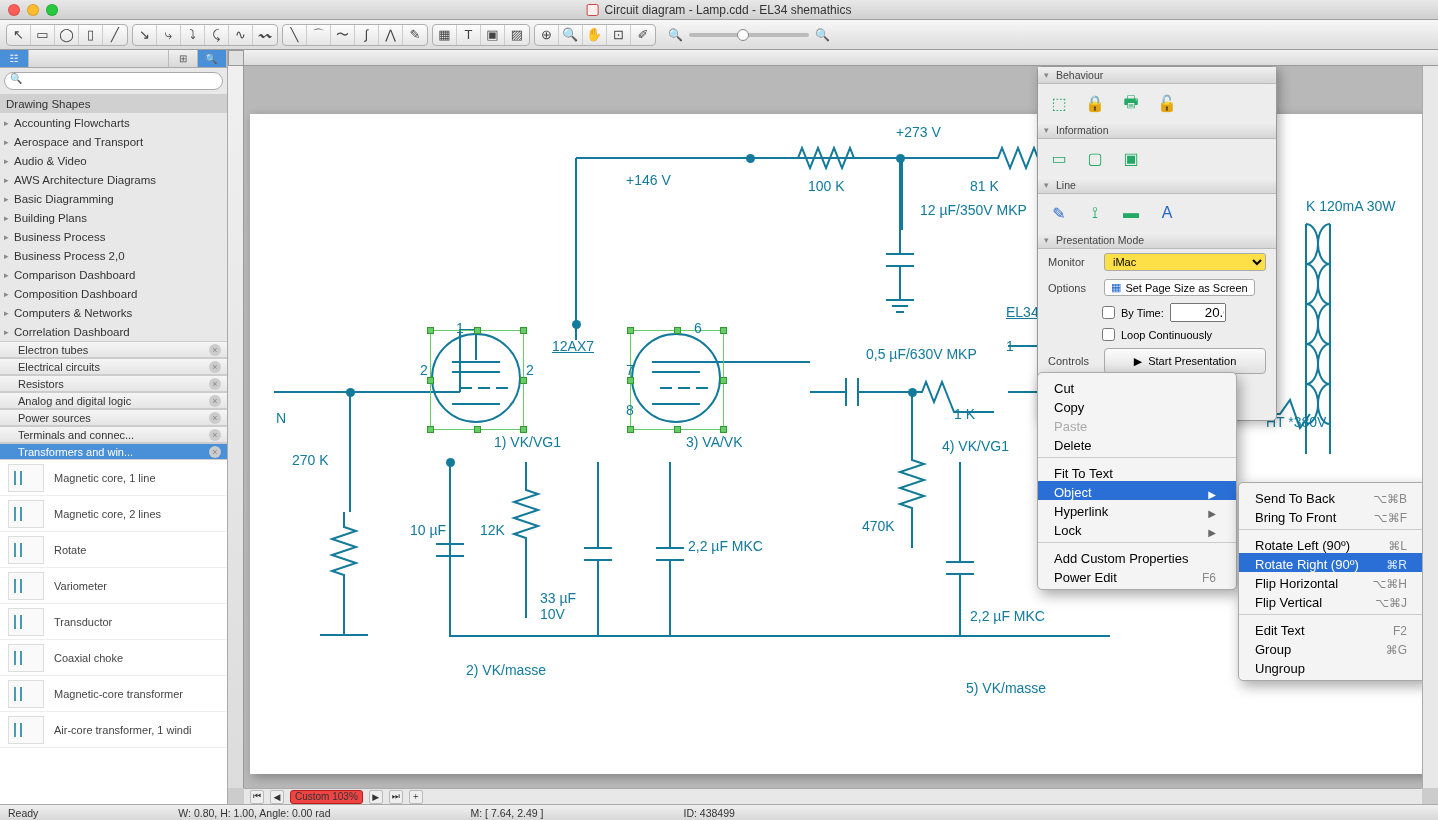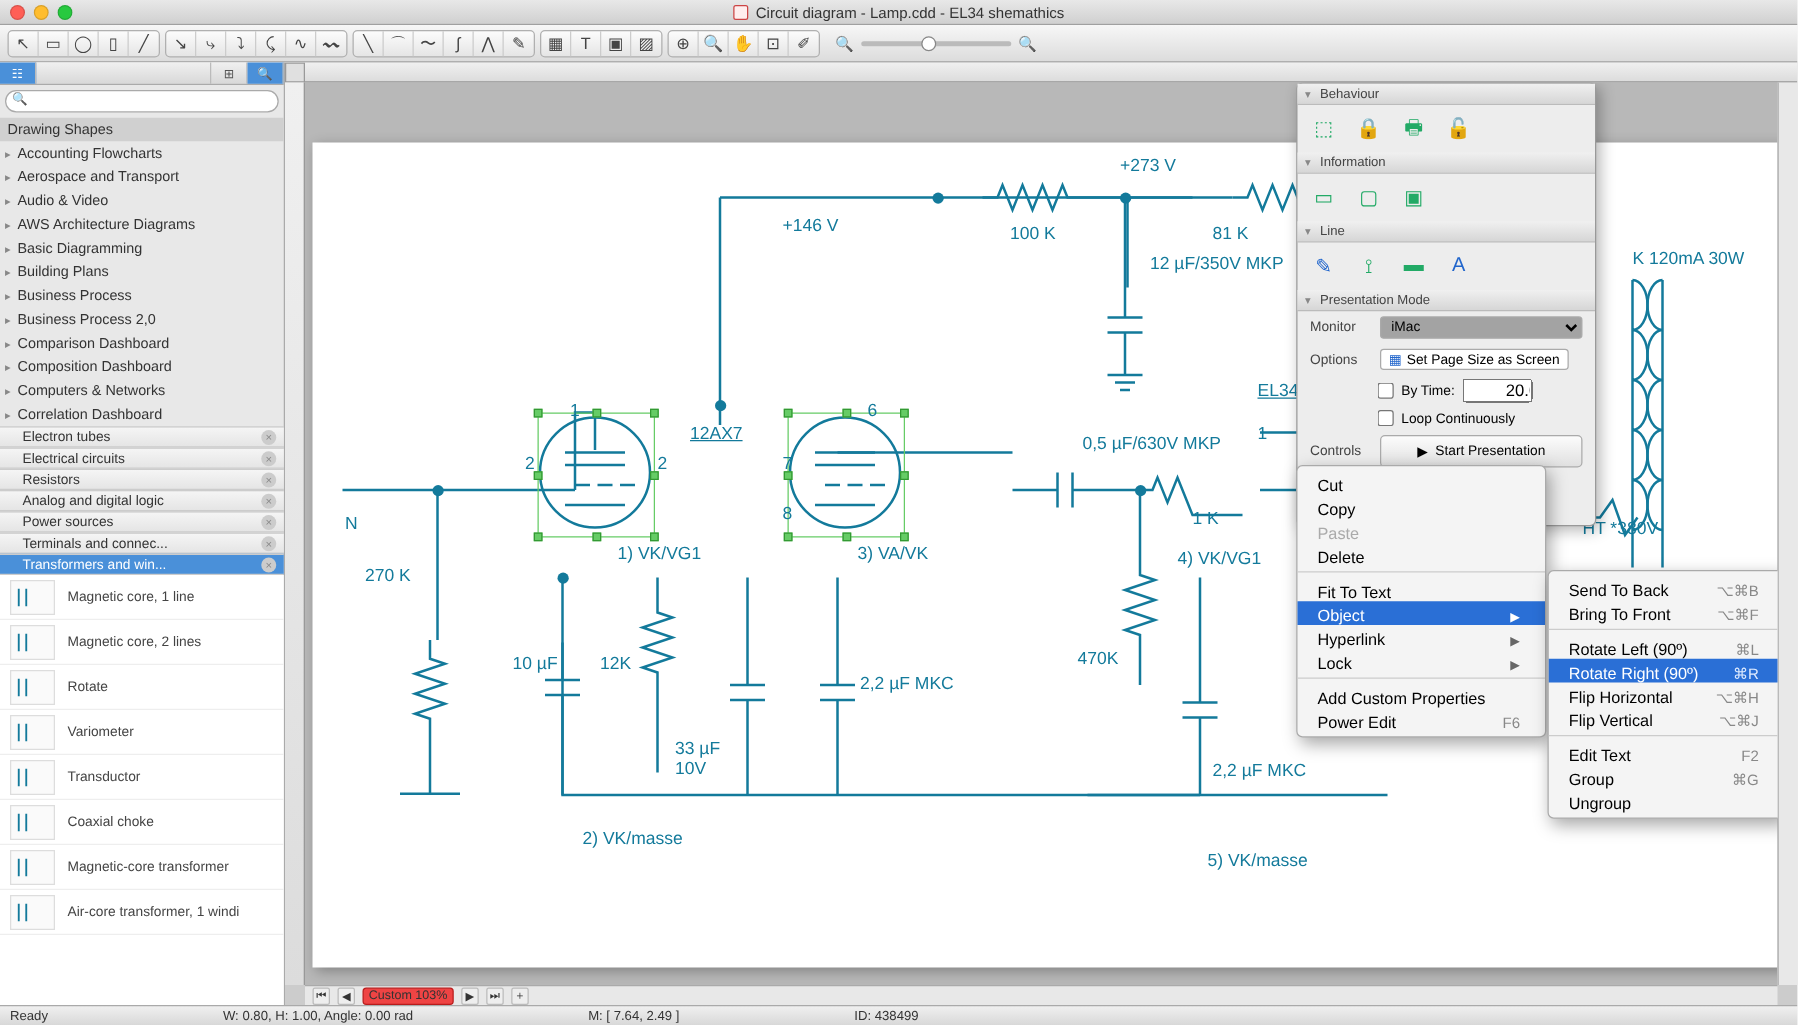--- a/index.html
+++ b/index.html
@@ -66,21 +66,21 @@
 
 
 .inspector{position:absolute;right:145px;top:0;width:240px;background:#ededed;border:1px solid #999;box-shadow:3px 3px 12px rgba(0,0,0,0.3);border-radius:5px;z-index:5}
 .insp-sec-h{height:17px;background:linear-gradient(#f0f0f0,#d6d6d6);border-bottom:1px solid #bbb;display:flex;align-items:center;padding:0 8px 0 18px;font-size:10.5px;color:#444;position:relative}
 .insp-sec-h::before{content:"▾";position:absolute;left:6px;color:#888;font-size:9px}
 .insp-body{padding:6px 10px;display:flex;gap:10px;align-items:center}
 .insp-body.icons{gap:14px;padding:8px 10px}
 .insp-ico{width:22px;height:22px;display:flex;align-items:center;justify-content:center;font-size:16px;color:#2a6}
 .insp-row{display:flex;align-items:center;gap:8px;padding:4px 10px;font-size:11px}
 .insp-row label{width:48px;color:#444}
-.insp-row select,.insp-row input[type=text]{flex:1;border:1px solid #aaa;border-radius:3px;height:18px;font-size:11px;padding:0 4px;background:#a3a3a3}
+.insp-row select,.insp-row input[type=text]{flex:1;border:1px solid #aaa;border-radius:3px;height:18px;font-size:11px;padding:0 4px;background:#fde047}
 .insp-chk{display:flex;align-items:center;gap:6px;padding:3px 10px 3px 64px;font-size:11px}
 .insp-chk input{margin:0}
 .insp-ctrls{display:flex;gap:6px;padding:6px 10px 10px 64px}
 .insp-ctrl-btn{width:28px;height:26px;background:linear-gradient(#fcfcfc,#e0e0e0);border:1px solid #aaa;border-radius:4px;display:flex;align-items:center;justify-content:center;font-size:12px}
 .insp-start{flex:1;height:26px;background:linear-gradient(#fcfcfc,#e0e0e0);border:1px solid #aaa;border-radius:4px;font-size:11px;display:flex;align-items:center;justify-content:center;gap:6px}
 
 
 .ctx{position:absolute;background:#f4f4f4;border:1px solid #aaa;border-radius:5px;box-shadow:3px 5px 14px rgba(0,0,0,0.35);padding:4px 0;z-index:10;font-size:13px}
 .ctx-item{height:19px;display:flex;align-items:flex-end;justify-content:space-between;padding:0 20px 0 16px;cursor:pointer;white-space:nowrap}
 .ctx-item.hl{background:#2a6fd6;color:#fff}
@@ -518,21 +518,21 @@
         <div class="ctx-sep"></div>
         <div class="ctx-item">
           <span>Add Custom Properties</span>
         </div>
         <div class="ctx-item">
           <span>Power Edit</span>
           <span class="sc">F6</span>
         </div>
       </div>
 
-    <div class="ctx" style="left:994px;top:390px;width:190px" id="ctx2">
+    <div class="ctx" style="left:994px;top:416px;width:190px" id="ctx2">
         <div class="ctx-item">
           <span>Send To Back</span>
           <span class="sc">⌥⌘B</span>
         </div>
         <div class="ctx-item">
           <span>Bring To Front</span>
           <span class="sc">⌥⌘F</span>
         </div>
         <div class="ctx-sep"></div>
         <div class="ctx-item">

